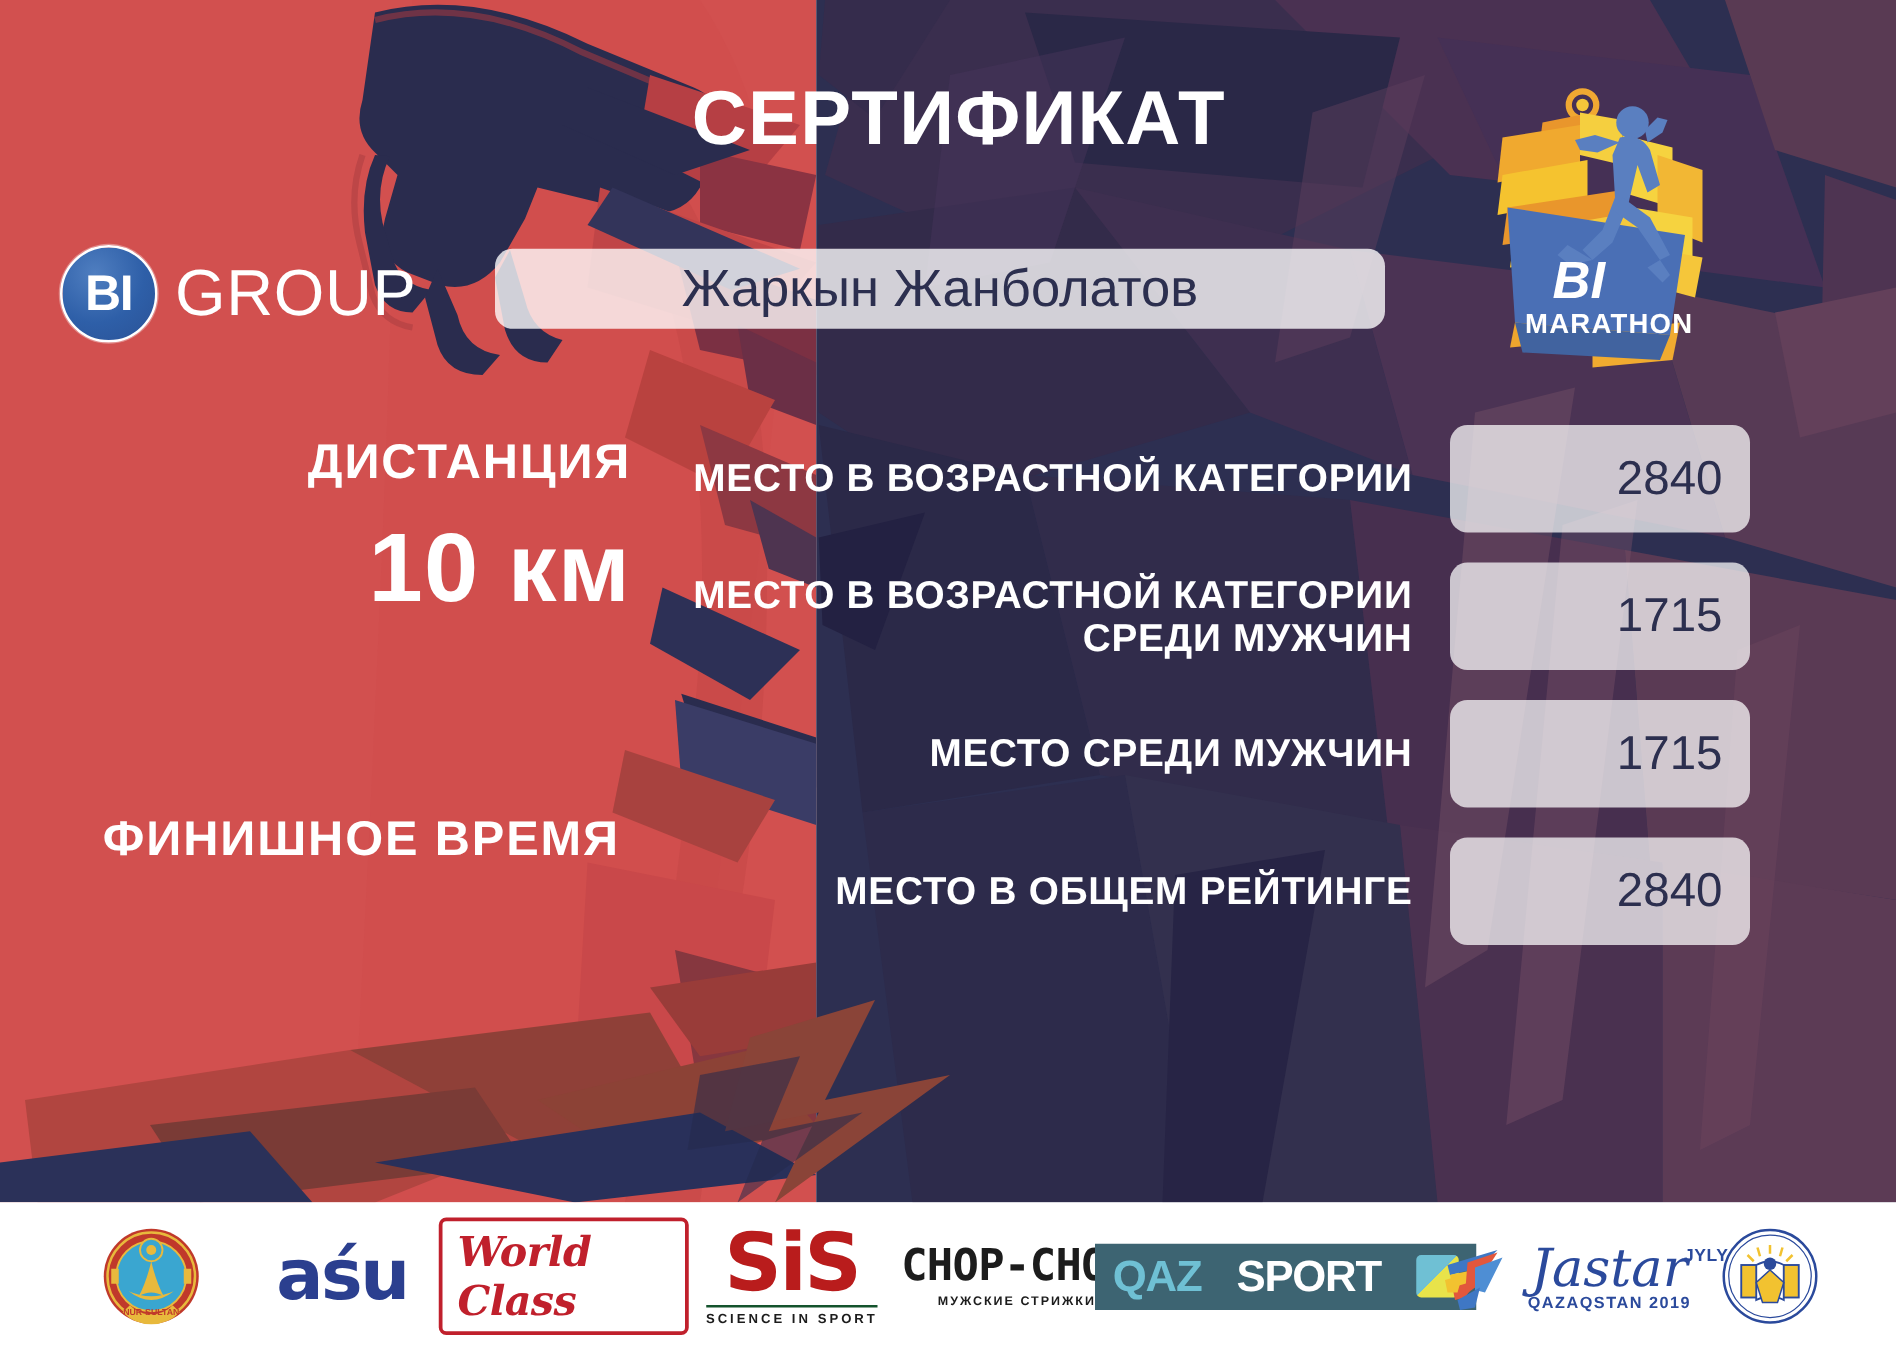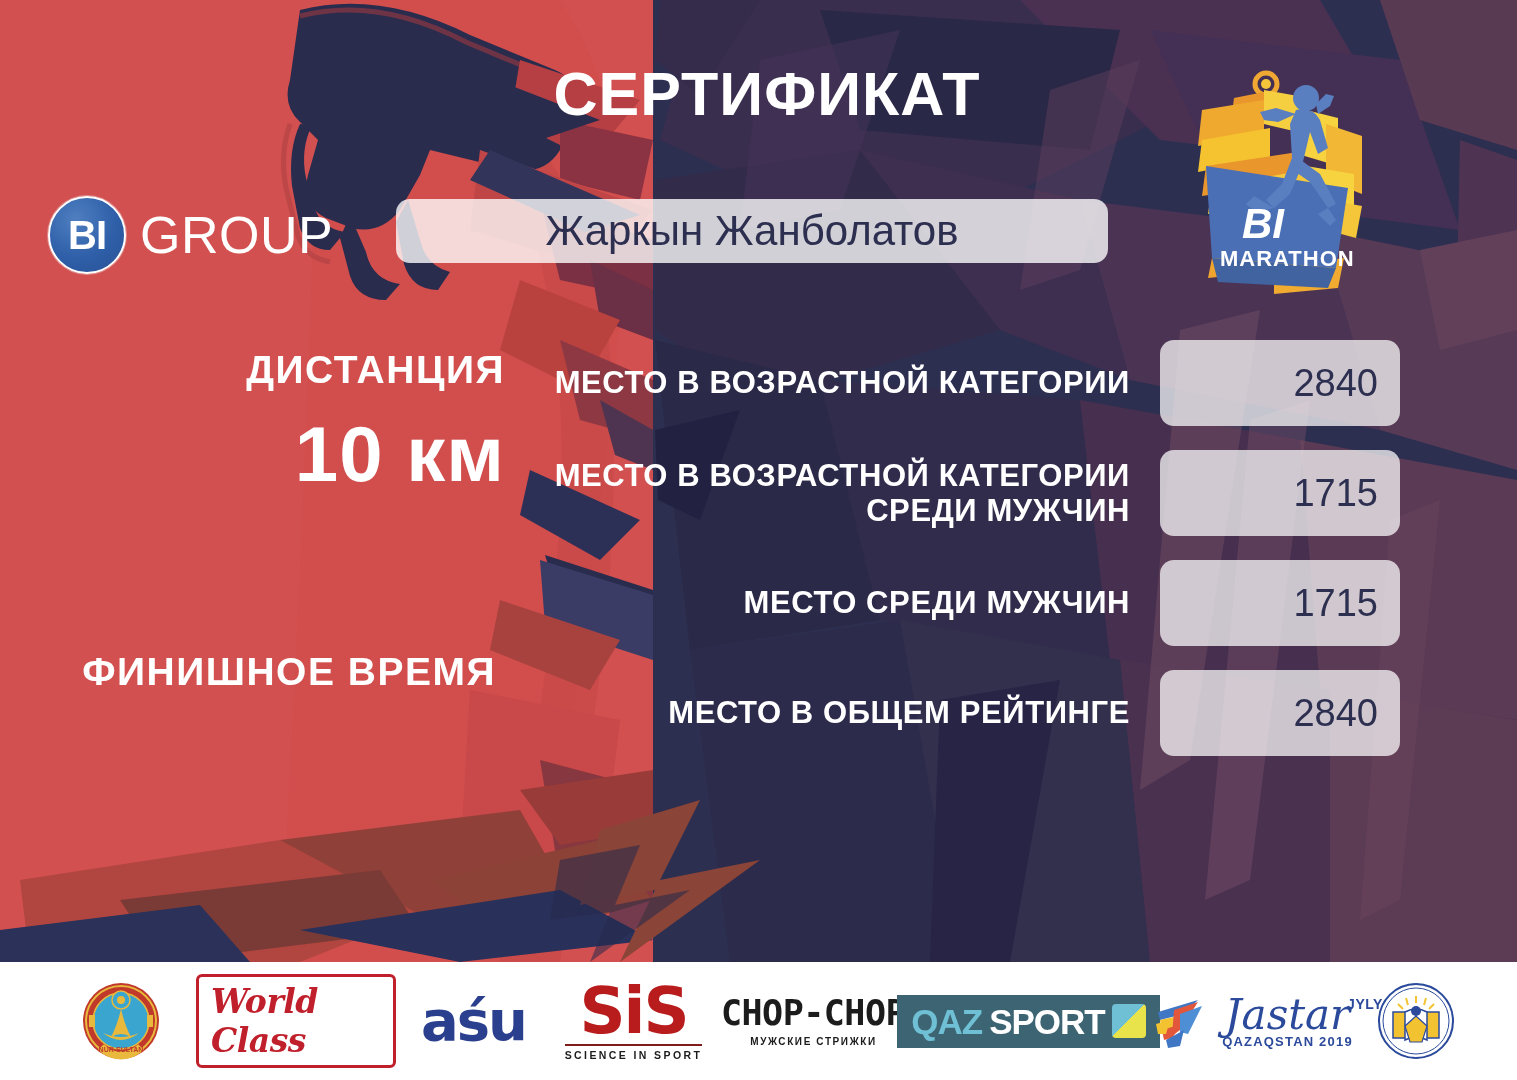--- a/index.html
+++ b/index.html
@@ -160,39 +160,39 @@
   
   #sp-sis { text-align: center; }
   #sp-sis-main {
     color: #b91c1c; font-size: 64px; font-weight: bold;
     letter-spacing: -2px; line-height: 0.95;
     font-family: "DejaVu Sans", sans-serif;
   }
   #sp-sis-sub {
     color: #1c1c1c; font-size: 10.5px; font-weight: bold;
     letter-spacing: 2.4px; margin-top: 2px;
-    border-top: 2px solid #7f1d1d; padding-top: 3px;
+    border-top: 2px solid #14532d; padding-top: 3px;
   }
 
   
   #sp-chop { text-align: center; }
   #sp-chop-main {
     color: #1c1c1c; font-size: 35px; font-weight: bold;
     letter-spacing: -0.5px; line-height: 1;
     font-family: "DejaVu Sans Mono", monospace;
   }
   #sp-chop-sub {
     color: #1c1c1c; font-size: 10px; font-weight: bold;
     letter-spacing: 1.6px; margin-top: 5px;
   }
 
   
   #sp-qaz {
     background: #3d6472; padding: 9px 14px;
-    display: flex; align-items: center; gap: 7px;
+    display: flex; align-items: center; gap: 28px;
   }
   #sp-qaz-a { color: #6fc0d4; font-size: 35px; font-weight: bold; letter-spacing: -1px; line-height: 1; }
   #sp-qaz-b { color: #ffffff; font-size: 35px; font-weight: bold; letter-spacing: -1px; line-height: 1; }
   #sp-qaz-mark {
     width: 34px; height: 34px; border-radius: 4px;
     background: linear-gradient(135deg, #6fc0d4 0%, #6fc0d4 48%, #e8e34a 48%, #e8e34a 100%);
   }
 
   
   #sp-jastar { display: flex; align-items: center; gap: 6px; }
@@ -418,29 +418,29 @@
         <circle cx="40" cy="19" r="4" fill="#e8b93c"></circle>
         <path d="M40,28 Q36,45 30,56 Q40,50 50,56 Q44,45 40,28 Z" fill="#e8b93c"></path>
         <path d="M22,52 Q40,66 58,52 Q40,60 22,52 Z" fill="#e8b93c"></path>
         <rect x="8" y="34" width="6" height="12" fill="#e8b93c"></rect>
         <rect x="66" y="34" width="6" height="12" fill="#e8b93c"></rect>
         <path d="M20,66 A28,28 0 0 0 60,66" fill="none" stroke="#e8b93c" stroke-width="8"></path>
         <text x="40" y="71" text-anchor="middle" class="seal-text">NUR-SULTAN</text>
       </svg>
     </div>
 
+    <div class="sponsor" style="width:155px">
+      <div style="position:relative">
+        <div id="sp-asu-text">aśu</div>
+      </div>
+    </div>
+
     <div class="sponsor" style="width:200px">
       <div id="sp-worldclass">
         <span>World Class</span>
-      </div>
-    </div>
-
-    <div class="sponsor" style="width:155px">
-      <div style="position:relative">
-        <div id="sp-asu-text">aśu</div>
       </div>
     </div>
 
     <div class="sponsor" style="width:165px">
       <div id="sp-sis">
         <div id="sp-sis-main">SiS</div>
         <div id="sp-sis-sub">SCIENCE IN SPORT</div>
       </div>
     </div>
 

